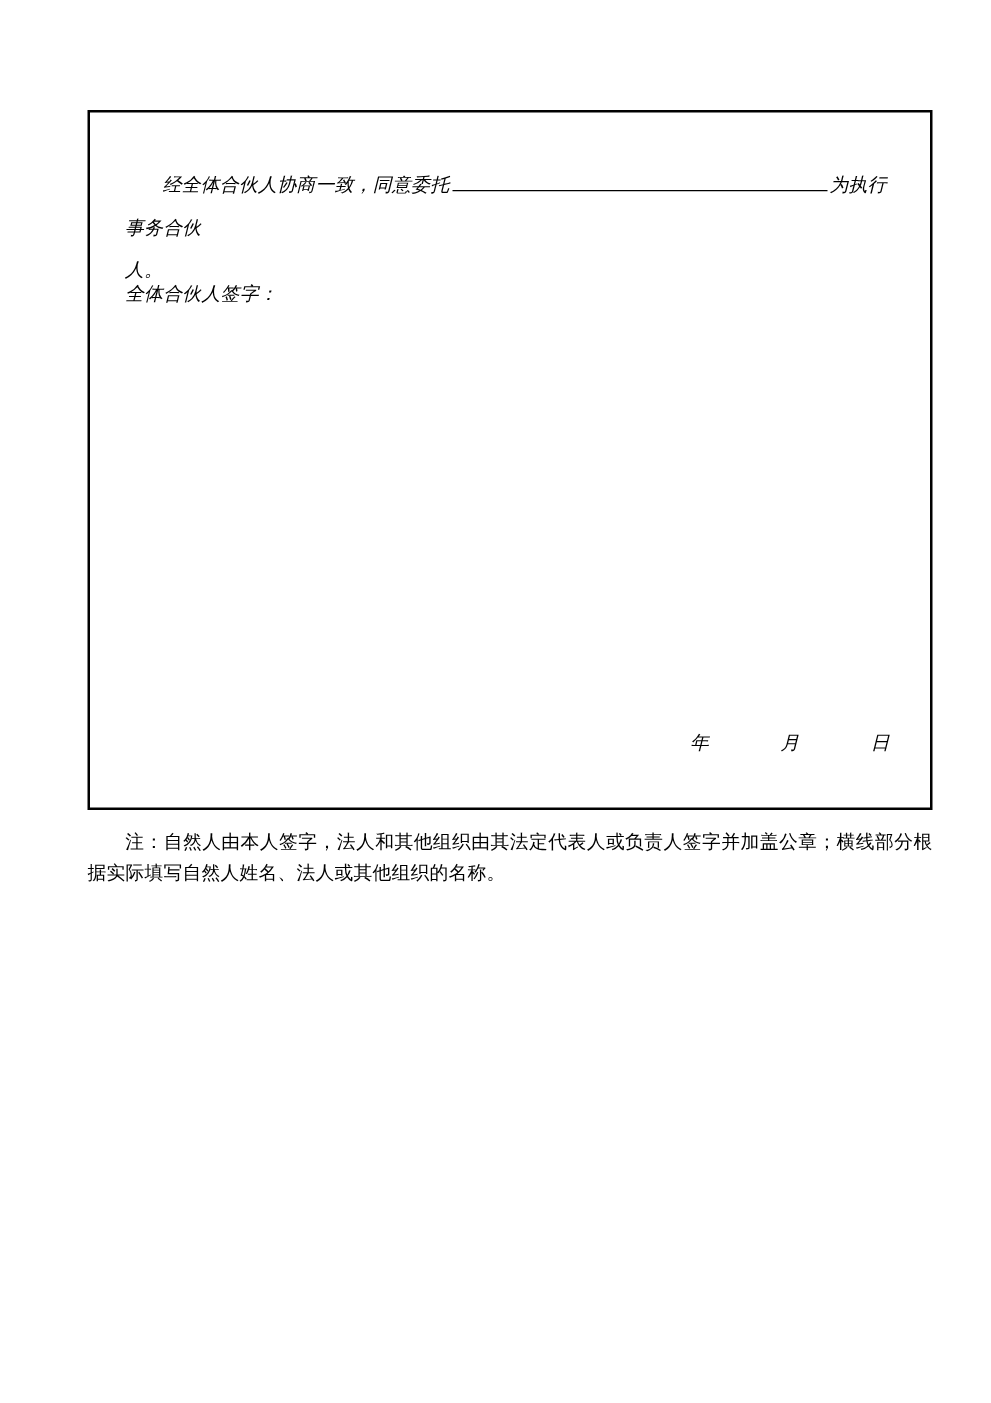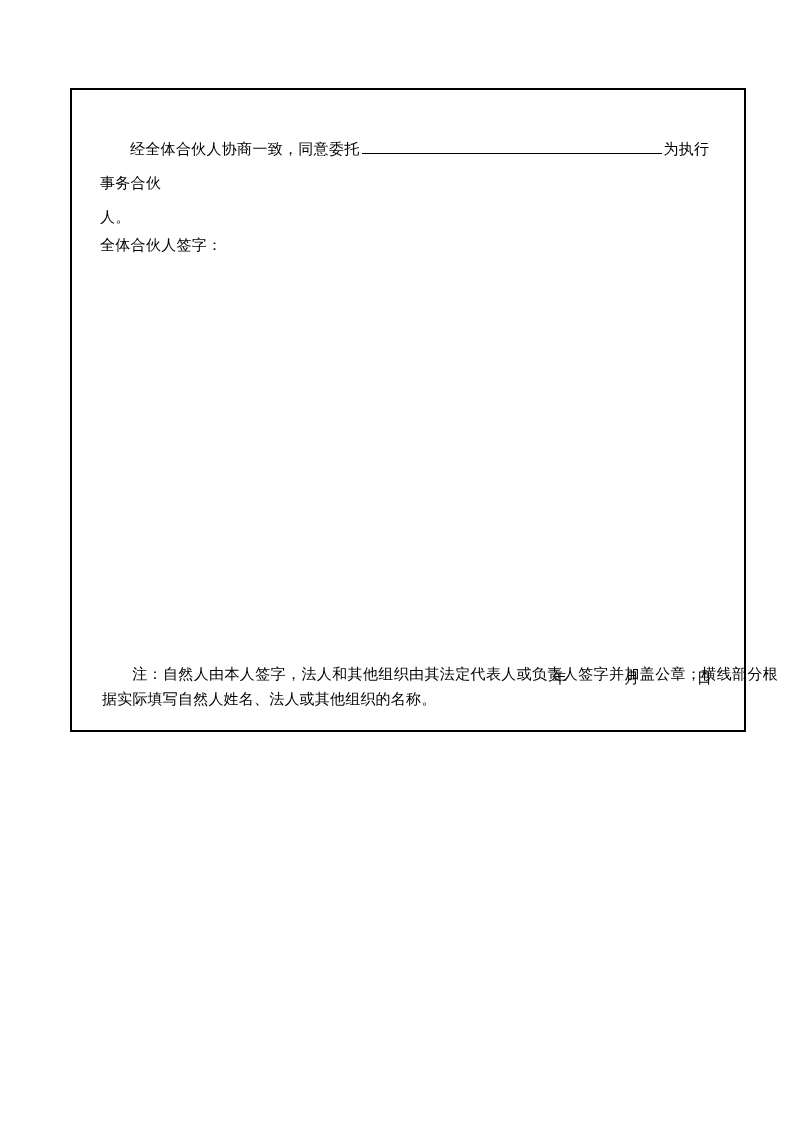--- a/index.html
+++ b/index.html
@@ -24,23 +24,24 @@
     height: 1122px;
     background: #ffffff;
   }
 
   
   .form-box {
     position: absolute;
     left: 70px;
     top: 88px;
     width: 676px;
-    height: 644px;
+    height: 560px;
     border: 2px solid #000000;
     box-sizing: border-box;
+    font-style: italic;
   }
 
   .clause {
     position: absolute;
     left: 28px;
     top: 42px;
     right: 22px;
     font-size: 15px;
     line-height: 34px;
     letter-spacing: 0.3px;
@@ -57,21 +58,21 @@
     vertical-align: baseline;
     margin: 0 2px;
   }
   .clause-second {
     display: block;
   }
 
   .signature-label {
     position: absolute;
     left: 28px;
-    top: 146px;
+    top: 136px;
     font-size: 15px;
     letter-spacing: 0.3px;
   }
 
   
   .date-row {
     position: absolute;
     left: 480px;
     bottom: 42px;
     width: 160px;
@@ -87,21 +88,20 @@
   
   .note {
     position: absolute;
     left: 70px;
     top: 662px;
     width: 676px;
     font-size: 15px;
     line-height: 25px;
     letter-spacing: 0.2px;
     text-align: justify;
-    margin-left: 32px;
   }
   .note .note-indent {
     display: inline-block;
     width: 30px;
   }
 
   
   .page-number {
     position: absolute;
     left: 0;

